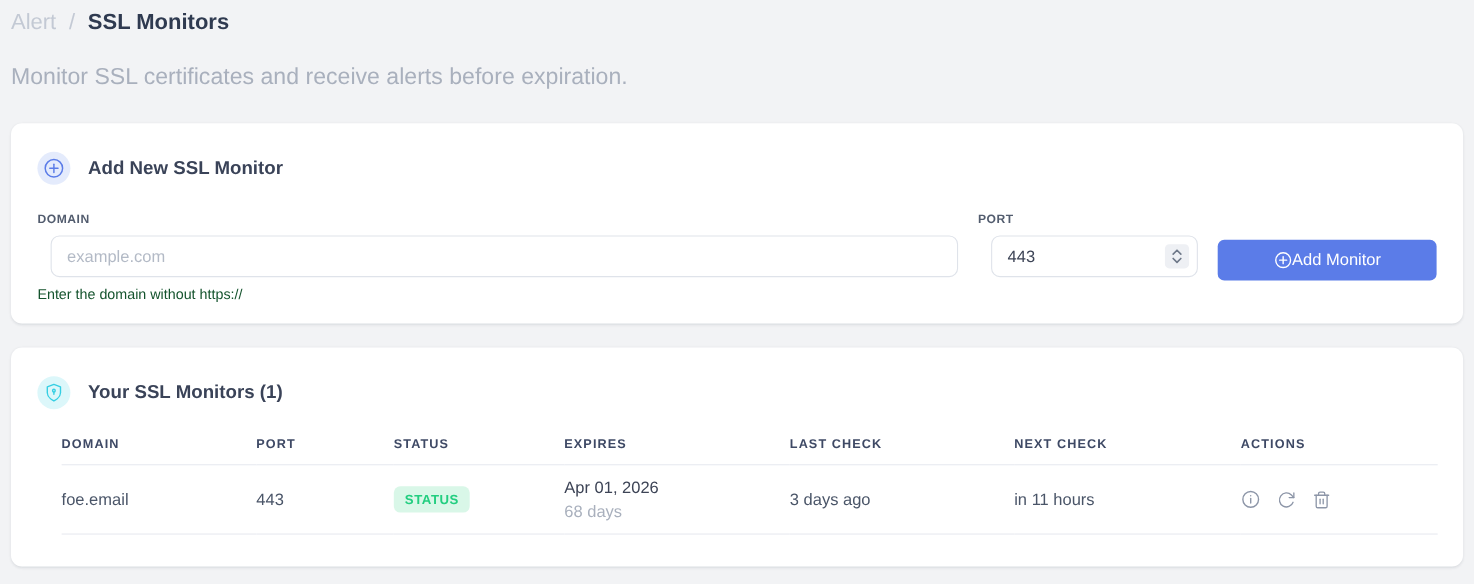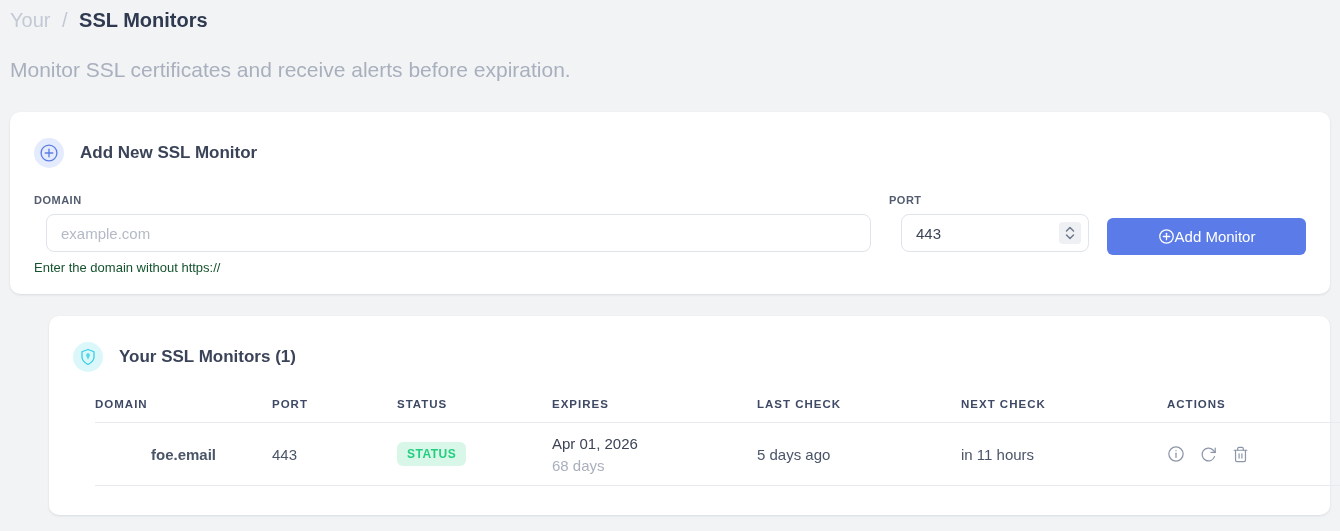--- a/index.html
+++ b/index.html
@@ -19,21 +19,21 @@
   .breadcrumb .crumb-current { color: #2f3a50; font-weight: 700; }
   .page-subtitle { margin-top: 24px; font-size: 21px; color: #a9b0bd; }
 
   
   .card {
     background: #ffffff;
     border-radius: 10px;
     box-shadow: 0 1px 3px rgba(40,50,70,0.07), 0 1px 2px rgba(40,50,70,0.05);
   }
   .card-add { margin-top: 30px; padding: 26px 24px 20px 24px; height: 182px; }
-  .card-list { margin-top: 22px; padding: 26px 24px 16px 24px; height: 199px; margin-left: 39px; }
+  .card-list { margin-top: 22px; padding: 26px 24px 16px 24px; height: 199px; }
 
   .card-title-row { display: flex; align-items: center; gap: 16px; }
   .icon-bubble {
     width: 30px; height: 30px; border-radius: 50%;
     display: flex; align-items: center; justify-content: center;
     flex: 0 0 30px;
   }
   .bubble-blue { background: #e4ebfc; }
   .bubble-cyan { background: #dcf7fa; }
   .card-title { font-size: 17px; font-weight: 600; color: #3a4358; }
@@ -91,41 +91,41 @@
   .monitor-table th {
     text-align: left; font-size: 11.5px; font-weight: 700;
     color: #3e4965; letter-spacing: 1px; text-transform: uppercase;
     padding: 0 0 12px 0; border-bottom: 1px solid #e8eaf0;
   }
   .monitor-table td {
     height: 63px; vertical-align: middle;
     border-bottom: 1px solid #e8eaf0;
     font-size: 15px; color: #4a5568;
   }
-  .cell-domain { font-weight: 700; color: #3d4456; text-align: center; }
+  .cell-domain { font-weight: 400; color: #3d4456; }
   .badge-valid {
     display: inline-block; background: #d9f7e8; color: #23ce80;
     font-size: 12px; font-weight: 700; letter-spacing: 0.5px;
     padding: 5px 10px; border-radius: 6px;
   }
   .expires-date { font-size: 15px; color: #3d4456; line-height: 20px; }
   .expires-days { font-size: 15px; color: #a9b0bd; margin-top: 3px; }
   .next-check { color: #4d7df0; }
   .actions-cell { }
   .action-icons { display: flex; align-items: center; gap: 15px; }
   .action-btn { background: none; border: none; padding: 0; cursor: pointer; display: flex; }
   .action-btn svg { stroke: #8d96a8; }
 </style>
 </head>
 <body>
 
 <div class="page">
 
   <div class="breadcrumb">
-    <span class="crumb-parent">Your</span>
+    <span class="crumb-parent">Alert</span>
     <span class="crumb-sep">/</span>
     <span class="crumb-current">SSL Monitors</span>
   </div>
   <div class="page-subtitle">Monitor SSL certificates and receive alerts before expiration.</div>
 
   <div class="card card-add">
     <div class="card-title-row">
       <span class="icon-bubble bubble-blue">
         <svg width="20" height="20" viewBox="0 0 24 24" fill="none" stroke="#5b7ce8" stroke-width="1.6" stroke-linecap="round">
           <circle cx="12" cy="12" r="9.5"></circle>
@@ -211,21 +211,21 @@
         <tr>
           <td class="cell-domain">foe.email</td>
           <td>443</td>
           <td>
             <span class="badge-valid">STATUS</span>
           </td>
           <td>
             <div class="expires-date">Apr 01, 2026</div>
             <div class="expires-days">68 days</div>
           </td>
-          <td>5 days ago</td>
+          <td>3 days ago</td>
           <td class="next-check">in 11 hours</td>
           <td class="actions-cell">
             <div class="action-icons">
               <button class="action-btn" title="">
                 <svg width="18" height="18" viewBox="0 0 24 24" fill="none" stroke-width="1.7" stroke-linecap="round">
                   <circle cx="12" cy="12" r="9.5"></circle>
                   <line x1="12" y1="11" x2="12" y2="16.5"></line>
                   <line x1="12" y1="7.5" x2="12" y2="7.6"></line>
                 </svg>
               </button>

